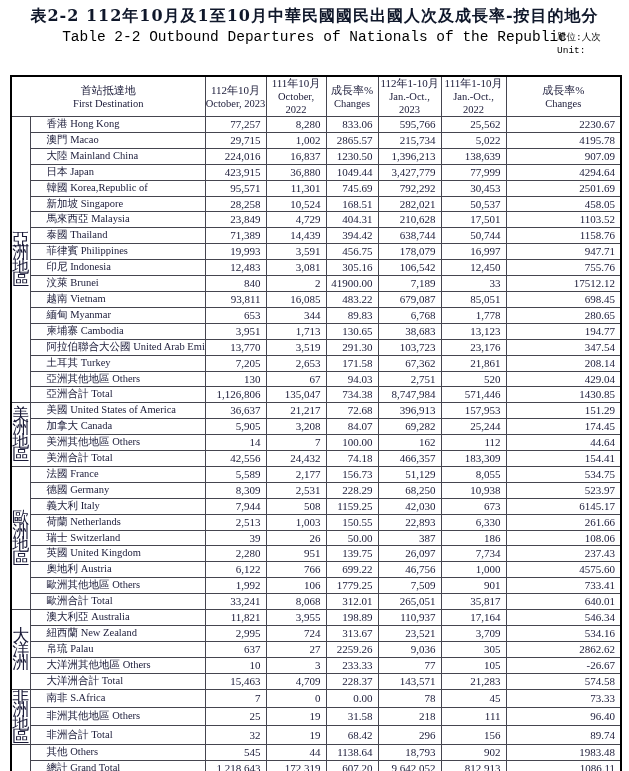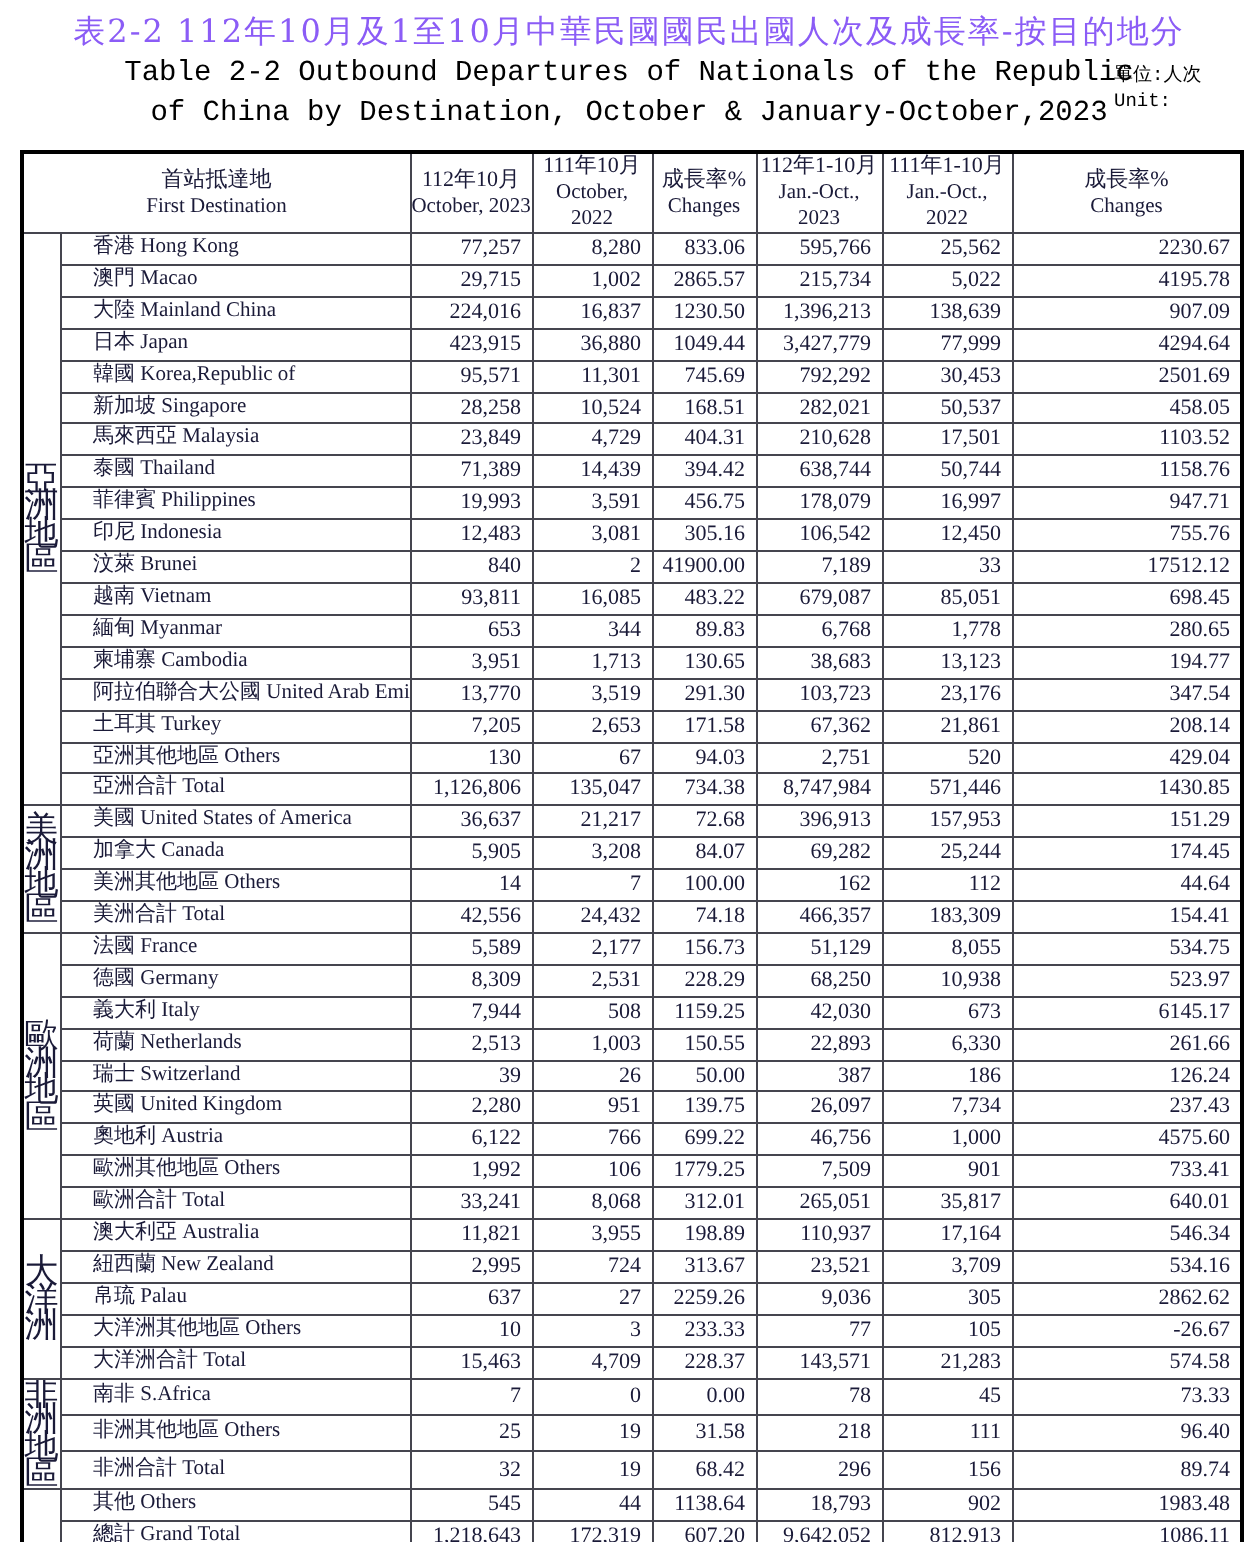--- a/index.html
+++ b/index.html
@@ -4,21 +4,21 @@
 <style>
   * { margin:0; padding:0; box-sizing:border-box; }
   html,body { background:#ffffff; }
   body {
     width:629px; height:771px; position:relative;
     font-family:"Liberation Serif","DejaVu Serif",serif;
     color:#1a1a38;
   }
   .title-zh {
     margin-top:6px; text-align:center;
-    font-size:16px; font-weight:normal; letter-spacing:1px; color:#8b5cf6;
+    font-size:16px; font-weight:bold; letter-spacing:1px; color:#0f172a;
     font-family:"DejaVu Serif","Liberation Serif",serif;
   }
   .title-row { position:relative; width:629px; }
   .title-en {
     text-align:center; font-family:"Liberation Mono","DejaVu Sans Mono",monospace;
     font-size:14.5px; line-height:20px; color:#000; 
   }
   .unit-block {
     position:absolute; top:4px; right:8px; width:64px;
     font-size:9.5px; line-height:13px; color:#000; text-align:left;
@@ -53,21 +53,20 @@
   tr.group-start td { border-top:1.8px solid #000; }
 </style>
 </head>
 <body>
 
 <div class="title-zh">表2-2  112年10月及1至10月中華民國國民出國人次及成長率-按目的地分</div>
 
 <div class="title-row">
   <div class="title-en">
     <div>Table 2-2 Outbound Departures of Nationals of the Republic</div>
-    <div>of China by Destination, October &amp; January-October,2023</div>
   </div>
   <div class="unit-block">
     <div>單位:人次</div>
     <div>Unit:</div>
   </div>
 </div>
 
 <table class="stat">
   <colgroup>
     <col style="width:19px">
@@ -349,21 +348,21 @@
         <td class="value-cell">6,330</td>
         <td class="value-cell">261.66</td>
       </tr>
       <tr>
         <td class="name-cell">瑞士 Switzerland</td>
         <td class="value-cell">39</td>
         <td class="value-cell">26</td>
         <td class="value-cell">50.00</td>
         <td class="value-cell">387</td>
         <td class="value-cell">186</td>
-        <td class="value-cell">126.24</td>
+        <td class="value-cell">108.06</td>
       </tr>
       <tr>
         <td class="name-cell">英國 United Kingdom</td>
         <td class="value-cell">2,280</td>
         <td class="value-cell">951</td>
         <td class="value-cell">139.75</td>
         <td class="value-cell">26,097</td>
         <td class="value-cell">7,734</td>
         <td class="value-cell">237.43</td>
       </tr>

